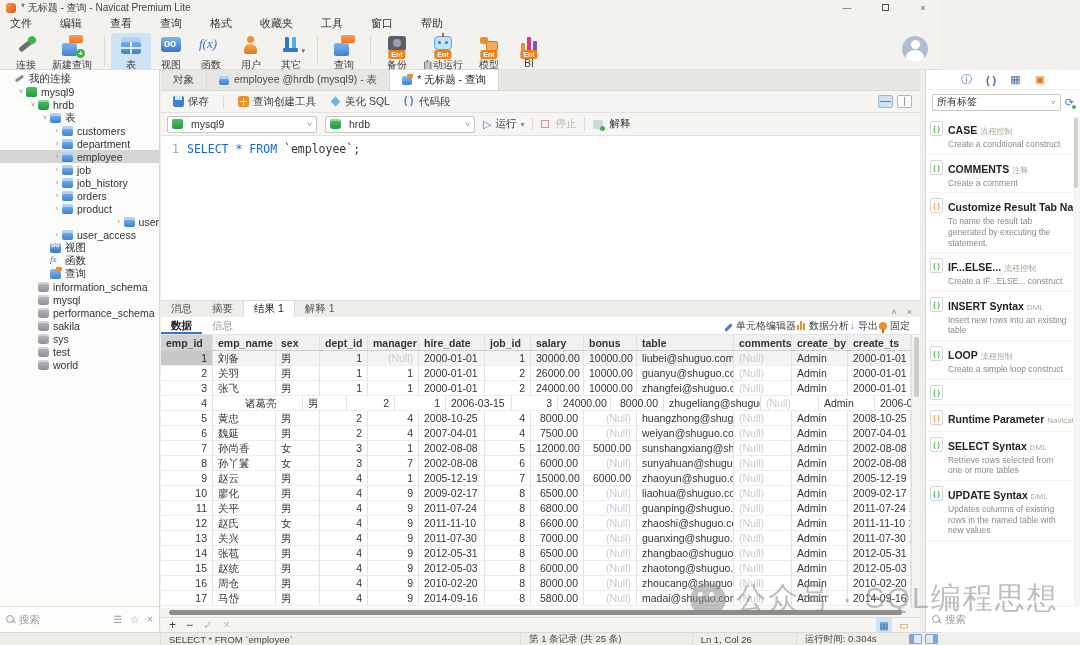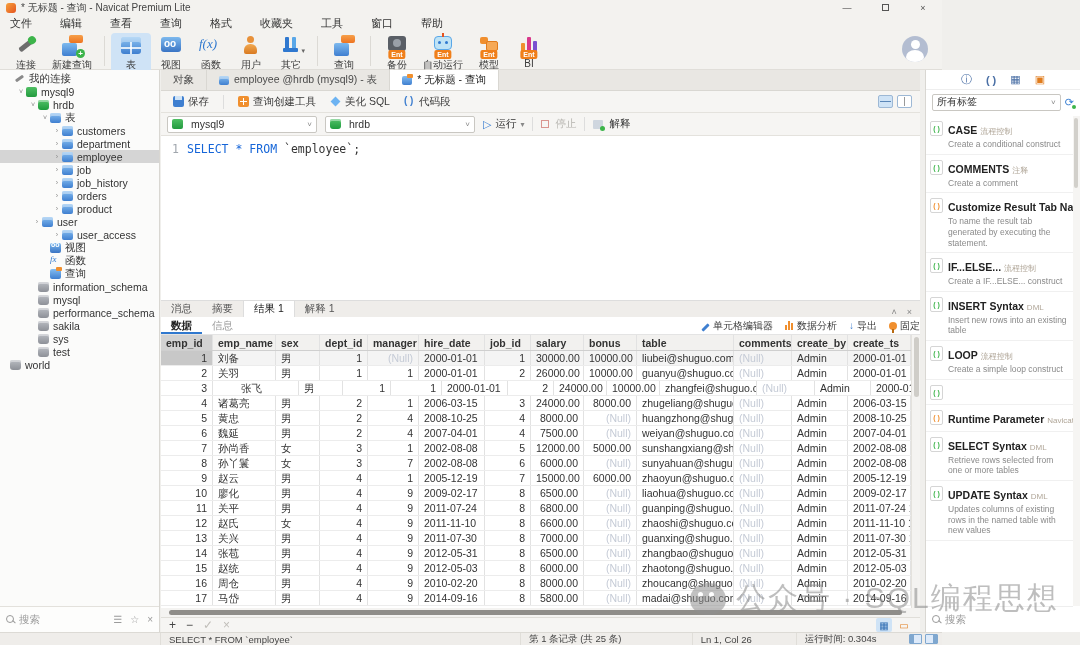--- a/index.html
+++ b/index.html
@@ -126,21 +126,21 @@
   .ed-code .pl { color:#333; }
 
   
   .resultbar { position:absolute; top:230px; left:0; right:0; height:17px; background:#efedea; border-top:1px solid #ddd; display:flex; align-items:flex-end; font-size:10.5px; color:#555; }
   .rtab { padding:2px 10px; height:17px; display:flex; align-items:center; }
   .rtab.active { background:#fff; color:#222; border:1px solid #ddd; border-bottom:none; }
   .rbar-icons { margin-left:auto; display:flex; gap:10px; padding-right:8px; color:#888; font-size:9px; }
   .databar { position:absolute; top:247px; left:0; right:0; height:18px; background:#fff; border-bottom:1px solid #e4e4e4; display:flex; align-items:center; font-size:10.5px; }
   .dtab { padding:0 10px; color:#9b9b9b; height:100%; display:flex; align-items:center; }
   .dtab.active { color:#222; font-weight:bold; box-shadow:inset 0 -2px 0 #2f78cf; }
-  .data-actions { margin-left:auto; display:flex; gap:12px; color:#3a3a3a; font-size:10px; }
+  .data-actions { margin-left:auto; display:flex; gap:1px; padding-right:10px; color:#3a3a3a; font-size:10px; }
   .da { display:flex; align-items:center; gap:3px; }
   .pencil { width:9px; height:3px; background:#3f7fd0; transform:rotate(-45deg); border-radius:1px; position:relative; top:2px; }
   .bars { width:9px; height:9px; position:relative; } .bars i { position:absolute; bottom:0; width:2px; background:#f08f2e; } .bars i:nth-child(1){left:0;height:5px;} .bars i:nth-child(2){left:3px;height:9px;} .bars i:nth-child(3){left:6px;height:7px;}
   .exp { color:#3f7fd0; font-size:10px; }
   .pin { width:8px; height:8px; border-radius:50%; background:#f08f2e; position:relative; } .pin::after { content:""; position:absolute; left:3px; top:7px; width:1.5px; height:4px; background:#b86a12; }
 
   .grid { position:absolute; top:265px; left:0; width:750px; height:273px; overflow:hidden; font-size:10.5px; }
   .g-head { display:flex; height:16px; background:#f2f1ef; border-bottom:1px solid #cfcfcf; font-weight:bold; color:#333; }
   .g-cell { flex:none; padding:0 5px; line-height:16px; white-space:nowrap; overflow:hidden; border-right:1px solid #e2e2e2; }
   .g-row { display:flex; height:15px; border-bottom:1px solid #ececec; background:#fff; }
@@ -369,21 +369,21 @@
         <div class="tree-row" style="padding-left: 52px;">
           <span class="tw">›</span>
           <span class="ti ti-table-blue"></span>
           <span>orders</span>
         </div>
         <div class="tree-row" style="padding-left: 52px;">
           <span class="tw">›</span>
           <span class="ti ti-table-blue"></span>
           <span>product</span>
         </div>
-        <div class="tree-row" style="padding-left: 32px;">
+        <div class="tree-row" style="padding-left: 32px; justify-content: flex-end;">
           <span class="tw">›</span>
           <span class="ti ti-table-blue"></span>
           <span>user</span>
         </div>
         <div class="tree-row" style="padding-left: 52px;">
           <span class="tw">›</span>
           <span class="ti ti-table-blue"></span>
           <span>user_access</span>
         </div>
         <div class="tree-row" style="padding-left: 40px;">
@@ -424,21 +424,21 @@
         <div class="tree-row" style="padding-left: 28px;">
           <span class="tw"></span>
           <span class="ti ti-db-gray"></span>
           <span>sys</span>
         </div>
         <div class="tree-row" style="padding-left: 28px;">
           <span class="tw"></span>
           <span class="ti ti-db-gray"></span>
           <span>test</span>
         </div>
-        <div class="tree-row" style="">
+        <div class="tree-row" style="padding-left: 28px;">
           <span class="tw"></span>
           <span class="ti ti-db-gray"></span>
           <span>world</span>
         </div>
       </div>
     <div class="side-search">
       <span class="mag"></span>
       <span>搜索</span>
       <span class="sp"></span>
       <span class="gl">☰</span>
@@ -598,36 +598,36 @@
           <div class="g-cell num" style="width: 46px;">2</div>
           <div class="g-cell num" style="width: 53px;">26000.00</div>
           <div class="g-cell num" style="width: 53px;">10000.00</div>
           <div class="g-cell" style="width: 97px;">guanyu@shuguo.com</div>
           <div class="g-cell null" style="width: 58px;">(Null)</div>
           <div class="g-cell" style="width: 56px;">Admin</div>
           <div class="g-cell" style="width: 63px;">2000-01-01 10</div>
         </div>
         <div class="g-row">
           <div class="g-cell num" style="width: 52px;">3</div>
-          <div class="g-cell" style="width: 63px; margin-left: 23px;">张飞</div>
+          <div class="g-cell" style="width: 63px;">张飞</div>
           <div class="g-cell" style="width: 44px;">男</div>
           <div class="g-cell num" style="width: 48px;">1</div>
           <div class="g-cell num" style="width: 51px;">1</div>
           <div class="g-cell" style="width: 66px;">2000-01-01</div>
           <div class="g-cell num" style="width: 46px;">2</div>
           <div class="g-cell num" style="width: 53px;">24000.00</div>
           <div class="g-cell num" style="width: 53px;">10000.00</div>
           <div class="g-cell" style="width: 97px;">zhangfei@shuguo.com</div>
           <div class="g-cell null" style="width: 58px;">(Null)</div>
           <div class="g-cell" style="width: 56px;">Admin</div>
           <div class="g-cell" style="width: 63px;">2000-01-01 10</div>
         </div>
         <div class="g-row">
           <div class="g-cell num" style="width: 52px;">4</div>
-          <div class="g-cell" style="width: 63px;">诸葛亮</div>
+          <div class="g-cell" style="width: 63px; margin-left: 27px;">诸葛亮</div>
           <div class="g-cell" style="width: 44px;">男</div>
           <div class="g-cell num" style="width: 48px;">2</div>
           <div class="g-cell num" style="width: 51px;">1</div>
           <div class="g-cell" style="width: 66px;">2006-03-15</div>
           <div class="g-cell num" style="width: 46px;">3</div>
           <div class="g-cell num" style="width: 53px;">24000.00</div>
           <div class="g-cell num" style="width: 53px;">8000.00</div>
           <div class="g-cell" style="width: 97px;">zhugeliang@shuguo.cor</div>
           <div class="g-cell null" style="width: 58px;">(Null)</div>
           <div class="g-cell" style="width: 56px;">Admin</div>

